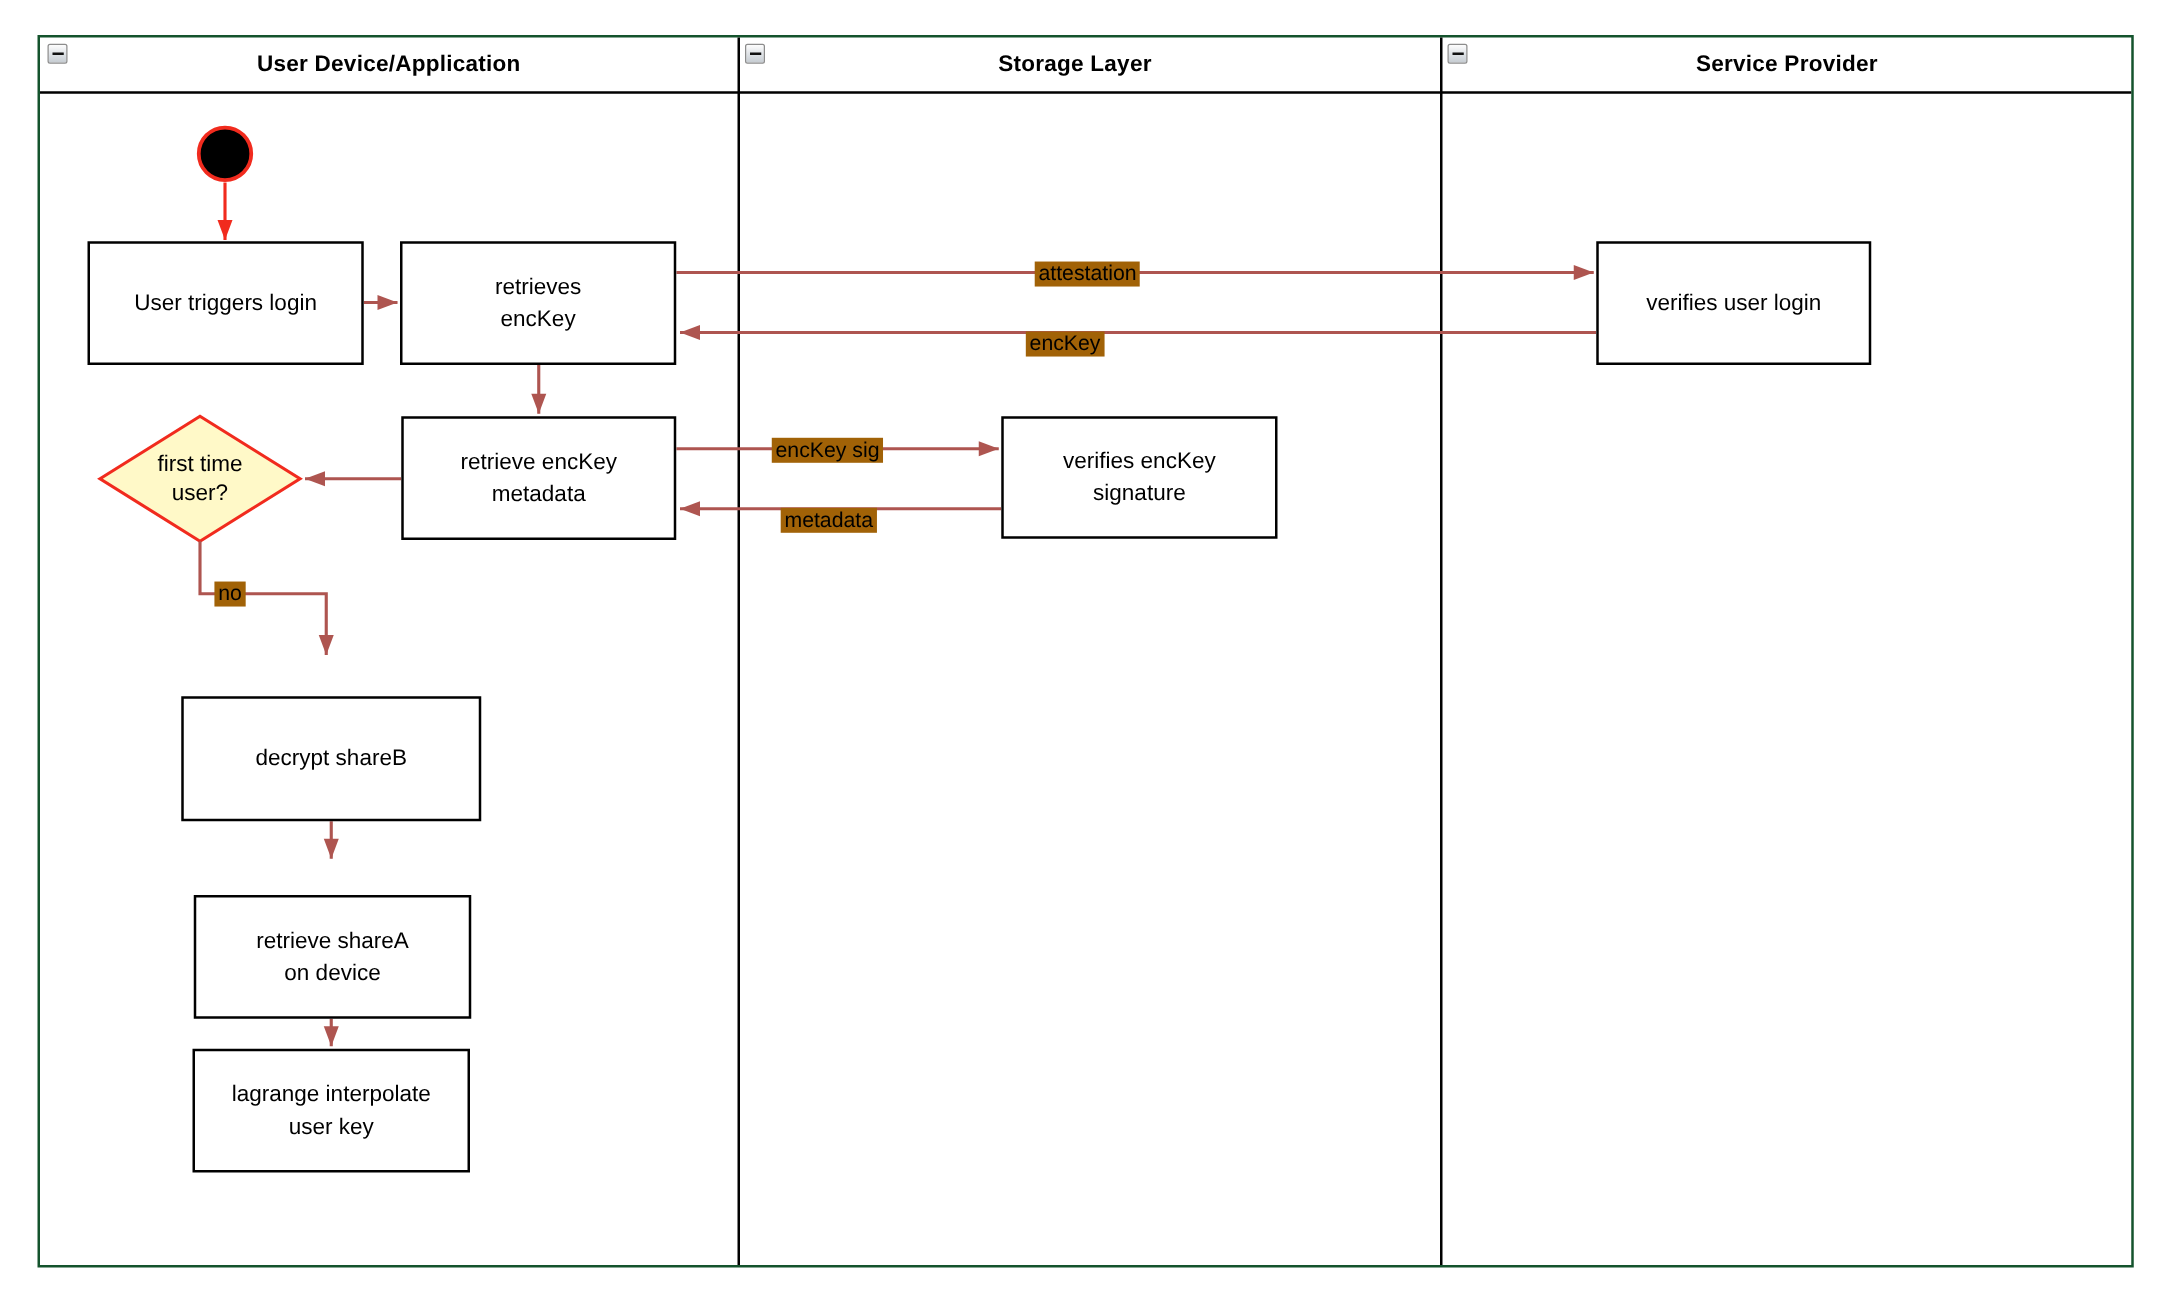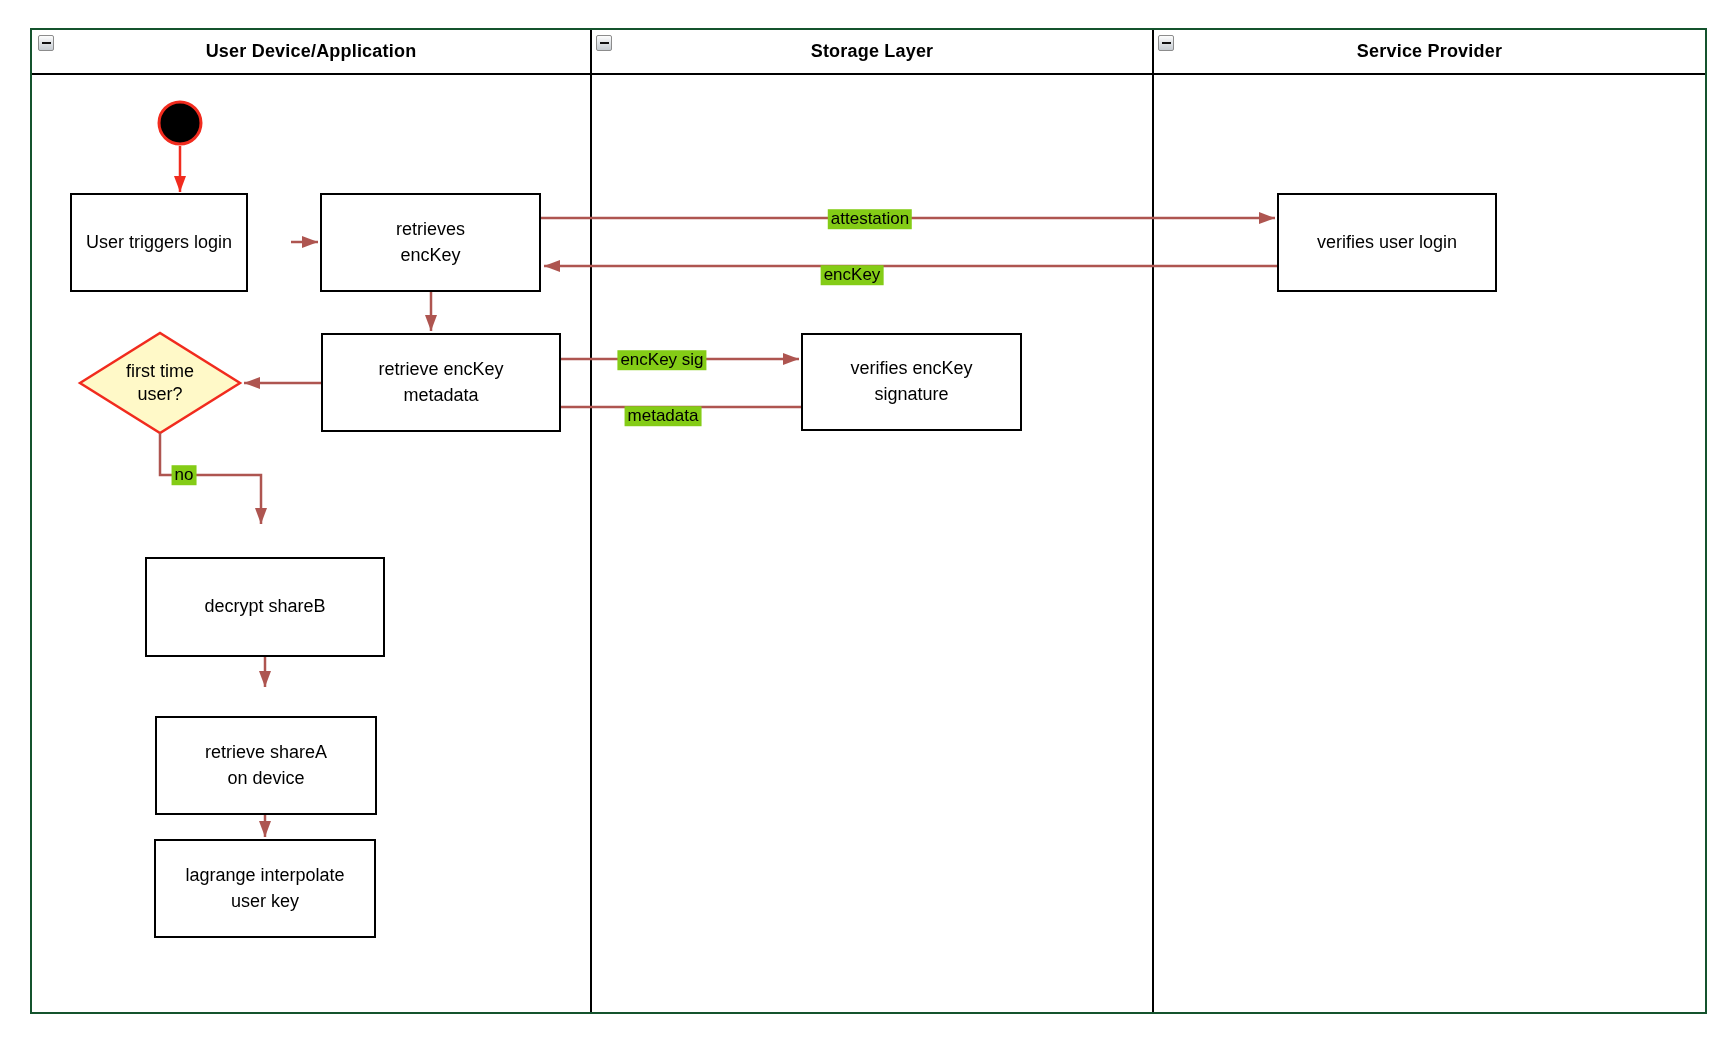--- a/index.html
+++ b/index.html
@@ -28,37 +28,37 @@
   .node {
     position:absolute; box-sizing:border-box; border:2px solid #000; background:#fff;
     display:flex; align-items:center; justify-content:center; text-align:center;
     font-size:18px; line-height:1.42; white-space:pre-line;
   }
   .diamond-label {
     position:absolute; display:flex; align-items:center; justify-content:center;
     text-align:center; font-size:18px; line-height:1.3; white-space:pre-line;
   }
   .edge-label {
-    position:absolute; transform:translate(-50%,-50%); background:#84cc16;
+    position:absolute; transform:translate(-50%,-50%); background:#a16207;
     padding:0 3px; font-size:17px; white-space:nowrap; line-height:1.15;
   }
   svg.overlay { position:absolute; left:0; top:0; width:1732px; height:1038px; }
 </style>
 </head>
 <body>
 
 <div class="canvas">
 
   <div class="pool">
     <div class="lane-divider" style="left:558px;"></div>
     <div class="lane-divider" style="left:1120px;"></div>
     <div class="header-underline"></div>
 
     <div class="lane-title" style="left:0; width:558px;">User Device/Application</div>
-    <div class="lane-title" style="left:560px; width:560px;border-radius:10px;">Storage Layer</div>
+    <div class="lane-title" style="left:548px; width:560px;border-radius:10px;">Storage Layer</div>
     <div class="lane-title" style="left:1122px; width:551px;">Service Provider</div>
 
     <div class="collapse-btn" style="left:6px;">
       <span class="minus-bar"></span>
     </div>
     <div class="collapse-btn" style="left:564px;">
       <span class="minus-bar"></span>
     </div>
     <div class="collapse-btn" style="left:1126px;">
       <span class="minus-bar"></span>
@@ -85,24 +85,24 @@
     <line x1="1277" y1="266" x2="544" y2="266" stroke="#AE5550" stroke-width="2.5" marker-end="url(#head-brick)"></line>
     <line x1="431" y1="292" x2="431" y2="331" stroke="#AE5550" stroke-width="2.5" marker-end="url(#head-brick)"></line>
     <line x1="541" y1="359" x2="799" y2="359" stroke="#AE5550" stroke-width="2.5" marker-end="url(#head-brick)"></line>
     <line x1="801" y1="407" x2="544" y2="407" stroke="#AE5550" stroke-width="2.5" marker-end="url(#head-brick)"></line>
     <line x1="321" y1="383" x2="244" y2="383" stroke="#AE5550" stroke-width="2.5" marker-end="url(#head-brick)"></line>
     <path d="M160,433 L160,475 L261,475 L261,524" fill="none" stroke="#AE5550" stroke-width="2.5" marker-end="url(#head-brick)"></path>
     <line x1="265" y1="627" x2="265" y2="687" stroke="#AE5550" stroke-width="2.5" marker-end="url(#head-brick)"></line>
     <line x1="265" y1="788" x2="265" y2="837" stroke="#AE5550" stroke-width="2.5" marker-end="url(#head-brick)"></line>
   </svg>
 
-  <div class="node" style="left:70px; top:193px; width:178px; height:99px;">User triggers login</div>
+  <div class="node" style="left:70px; top:193px; width:221px; height:99px;">User triggers login</div>
   <div class="node" style="left:320px; top:193px; width:221px; height:99px;">retrieves
 encKey</div>
-  <div class="node" style="left:321px; top:333px; width:240px; height:99px;">retrieve encKey
+  <div class="node" style="left:321px; top:333px; width:220px; height:99px;">retrieve encKey
 metadata</div>
   <div class="node" style="left:145px; top:557px; width:240px; height:100px;">decrypt shareB</div>
   <div class="node" style="left:155px; top:716px; width:222px; height:99px;">retrieve shareA
 on device</div>
   <div class="node" style="left:801px; top:333px; width:221px; height:98px;">verifies encKey
 signature</div>
   <div class="node" style="left:154px; top:839px; width:222px; height:99px;">lagrange interpolate
 user key</div>
   <div class="node" style="left:1277px; top:193px; width:220px; height:99px;">verifies user login</div>
 

